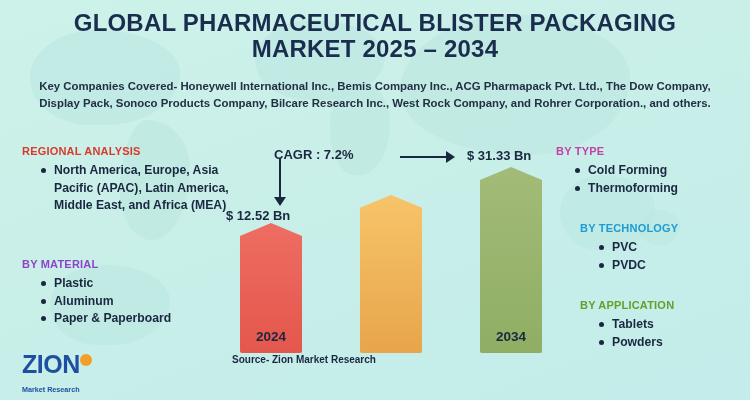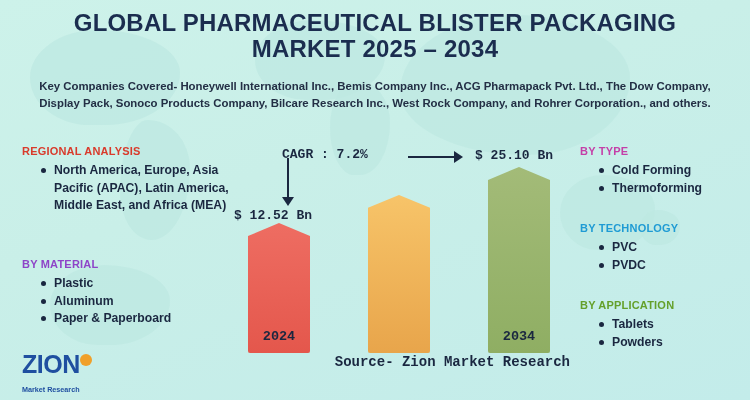--- a/index.html
+++ b/index.html
@@ -86,32 +86,31 @@
     top: 6px;
     width: 5px;
     height: 5px;
     border-radius: 50%;
     background: #1a2740;
   }
 
   .block { position: absolute; }
   #regional-analysis { left: 22px;  top: 145px; width: 215px; }
   #by-material     { left: 22px;  top: 258px; width: 215px; }
-  #by-type         { left: 580px; top: 145px; width: 165px; }
+  #by-type         { left: 556px; top: 145px; width: 165px; }
   #by-technology   { left: 580px; top: 222px; width: 165px; }
   #by-application  { left: 580px; top: 299px; width: 165px; }
 
   
   #chart-area {
     position: absolute;
-    left: 240px;
+    left: 232px;
     top: 140px;
     width: 330px;
     height: 245px;
-    font-family: Liberation Mono, monospace;
   }
   .bar {
     position: absolute;
     bottom: 32px;
     border-radius: 6px 6px 2px 2px;
     box-shadow: 0 1px 2px rgba(0,0,0,0.12);
   }
   .bar .bar-year {
     position: absolute;
     left: 0;
@@ -194,22 +193,22 @@
     width: 0; height: 0;
     border-top: 9px solid #1a2740;
     border-left: 6px solid transparent;
     border-right: 6px solid transparent;
   }
   #source-note {
     position: absolute;
     left: 0;
     top: 214px;
     width: 330px;
-    text-align: right;
-    font-size: 14px;
+    text-align: left;
+    font-size: 10px;
     font-weight: bold;
     color: #1a2740;
   }
 
   
   #logo {
     position: absolute;
     left: 22px;
     top: 352px;
     width: 96px;
@@ -299,21 +298,21 @@
   <div id="chart-area">
 
     <div id="cagr-label">CAGR : 7.2%</div>
     <div id="cagr-arrow-line"></div>
     <div id="cagr-arrow-head"></div>
 
     <div id="down-arrow-line"></div>
     <div id="down-arrow-head"></div>
 
     <div class="value-label" id="value-2024">$ 12.52 Bn</div>
-    <div class="value-label" id="value-2034">$ 25.10 Bn</div>
+    <div class="value-label" id="value-2034">$ 31.33 Bn</div>
 
     <div class="bar" id="bar-2024">
       <span class="bar-year">2024</span>
     </div>
     <div class="bar" id="bar-mid">
       <span class="bar-year"></span>
     </div>
     <div class="bar" id="bar-2034">
       <span class="bar-year">2034</span>
     </div>

